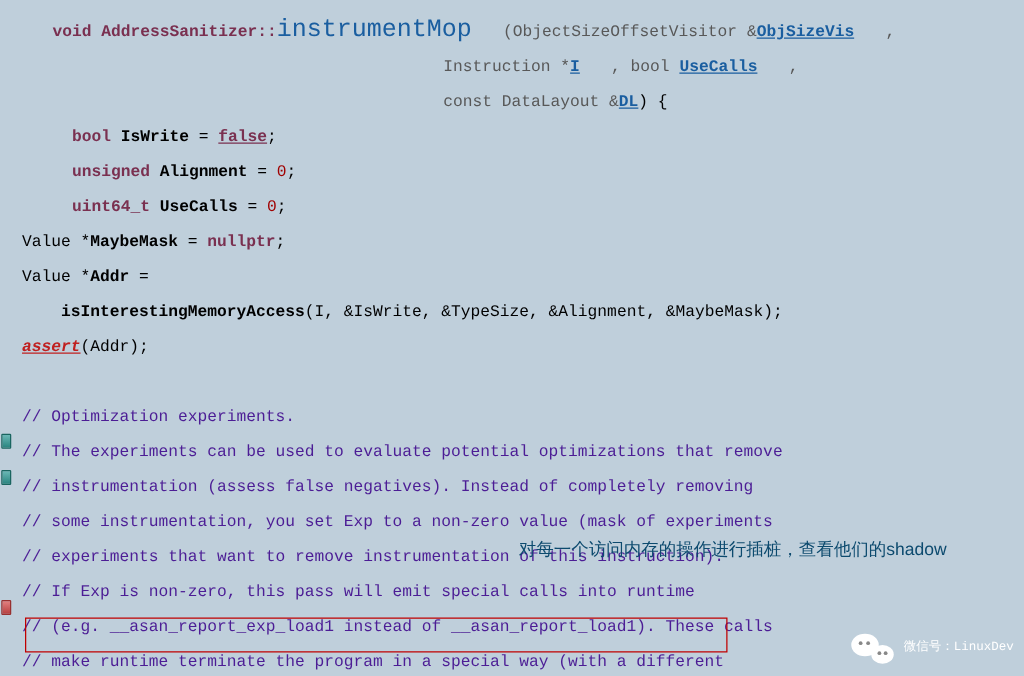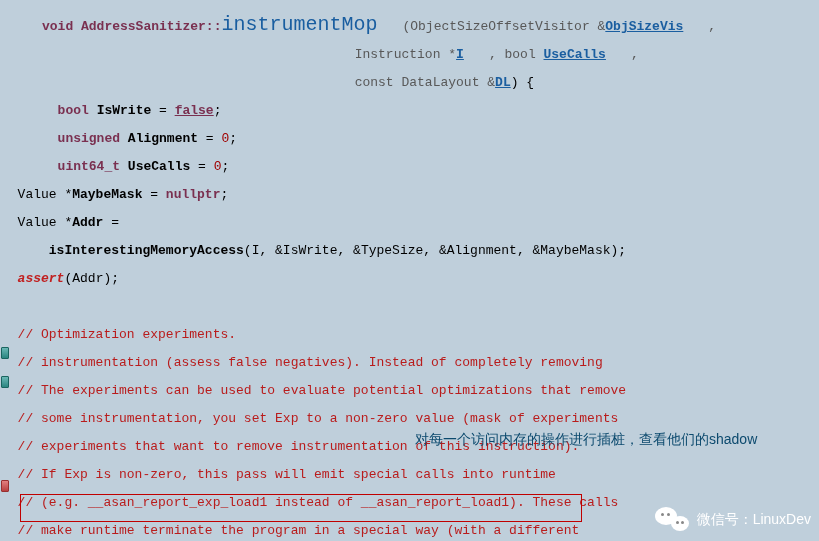--- a/index.html
+++ b/index.html
@@ -18,22 +18,22 @@
   white-space: pre;
 }
 .kw { color: #7a3050; font-weight: bold; margin-left: 40px; }
 .ident { color: #000; font-weight: bold; }
 .func-name { color: #1a5ea0; font-weight: normal; font-size: 20px; }
 .type { color: #585858; padding-left: 25px; }
 .link { color: #1a5ea0; text-decoration: underline; font-weight: bold; }
 .bool-lit { color: #7a3050; font-weight: bold; text-decoration: underline; }
 .null-lit { color: #7a3050; font-weight: bold; }
 .num { color: #a00000; }
-.comment { color: #b91c1c; }
-.assert-call { color: #c02020; font-style: italic; font-weight: bold; }
+.comment { color: #4c1d95; }
+.assert-call { color: #c02020; font-style: italic; text-decoration: underline; font-weight: bold; }
 .plain { color: #000; }
 .marker {
   position: absolute;
   left: 1px;
   width: 8px;
   height: 12px;
   border-radius: 1px;
 }
 .marker.teal {
   background: linear-gradient(#6bb8b6, #2a8580);
@@ -55,22 +55,22 @@
   line-height: 18px;
 }
 .watermark {
   position: absolute;
   right: 8px;
   bottom: 8px;
   display: flex;
   align-items: center;
   gap: 8px;
   color: #fff;
-  font-family: Liberation Sans, sans-serif;
-  font-size: 14px;
+  font-family: Liberation Mono, monospace;
+  font-size: 10px;
 }
 .wechat-icon {
   width: 34px;
   height: 28px;
   position: relative;
 }
 .wechat-icon .bubble1 {
   position: absolute;
   width: 22px; height: 18px;
   background: #fff;
@@ -100,22 +100,22 @@
 <div><span class="type">                                          const DataLayout &amp;</span><span class="link">DL</span><span class="plain">) {</span></div>
 <div><span>  </span><span class="kw">bool</span><span class="ident"> IsWrite</span><span> = </span><span class="bool-lit">false</span><span>;</span></div>
 <div><span>  </span><span class="kw">unsigned</span><span class="ident"> Alignment</span><span> = </span><span class="num">0</span><span>;</span></div>
 <div><span>  </span><span class="kw">uint64_t</span><span class="ident"> UseCalls</span><span> = </span><span class="num">0</span><span>;</span></div>
 <div><span>  Value *</span><span class="ident">MaybeMask</span><span> = </span><span class="null-lit">nullptr</span><span>;</span></div>
 <div><span>  Value *</span><span class="ident">Addr</span><span> =</span></div>
 <div><span>      </span><span class="ident">isInterestingMemoryAccess</span><span>(I, &amp;IsWrite, &amp;TypeSize, &amp;Alignment, &amp;MaybeMask);</span></div>
 <div><span>  </span><span class="assert-call">assert</span><span>(Addr);</span></div>
 <div> </div>
 <div class="comment">  // Optimization experiments.</div>
+<div class="comment">  // The experiments can be used to evaluate potential optimizations that remove</div>
 <div class="comment">  // instrumentation (assess false negatives). Instead of completely removing</div>
-<div class="comment">  // The experiments can be used to evaluate potential optimizations that remove</div>
 <div class="comment">  // some instrumentation, you set Exp to a non-zero value (mask of experiments</div>
 <div class="comment">  // experiments that want to remove instrumentation of this instruction).</div>
 <div class="comment">  // If Exp is non-zero, this pass will emit special calls into runtime</div>
 <div class="comment">  // (e.g. __asan_report_exp_load1 instead of __asan_report_load1). These calls</div>
 <div class="comment">  // make runtime terminate the program in a special way (with a different</div>
 
 
 
 
 

